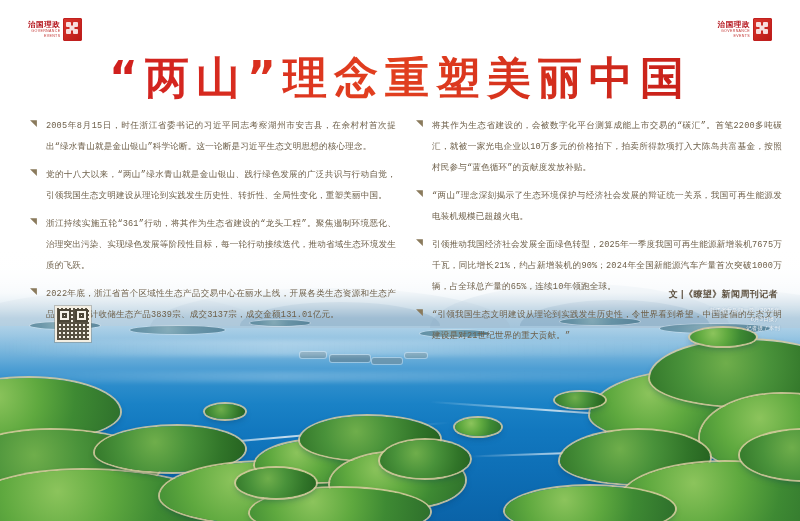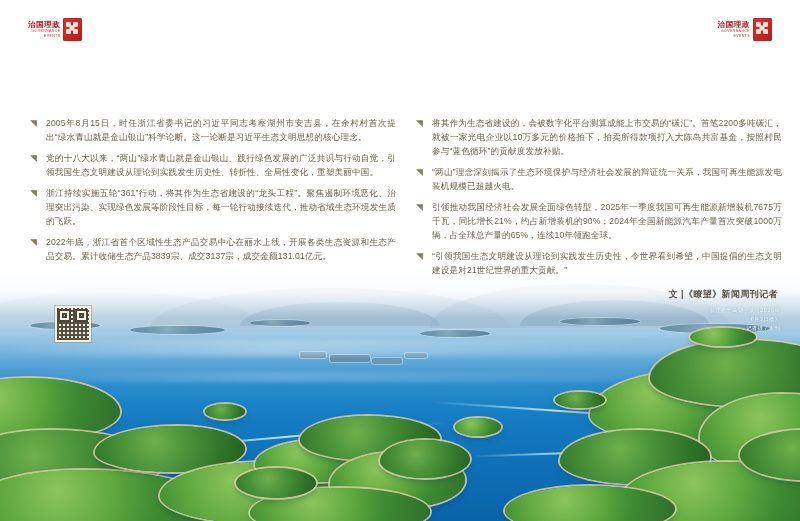--- a/index.html
+++ b/index.html
@@ -175,23 +175,23 @@
     width: 13px;
     margin-top: 3px;
     margin-right: 3px;
     color: #8a7a5c;
     font-size: 9px;
     line-height: 1;
     text-align:left;
   }
   .bullet-text {
     flex: 1 1 auto;
-    font-family: Liberation Sans, sans-serif;
+    font-family: Liberation Mono, monospace;
     font-size: 8.6px;
-    line-height: 14px;
+    line-height: 21px;
     color: #6d5f49;
     text-align: justify;
     letter-spacing: .15px;
   }
 
   
   .byline {
     position:absolute;
     right: 22px;
     top: 288px;
@@ -326,20 +326,21 @@
 
     <div class="logo right">
       <div class="logo-words">
         <div class="logo-cn">治国理政</div>
         <div class="logo-en">GOVERNANCE</div>
         <div class="logo-en">EVENTS</div>
       </div>
       <div class="logo-seal"></div>
     </div>
 
+    <div class="title">“两山”理念重塑美丽中国</div>
 
     <div class="cols">
 
       <div class="col">
         <div class="bullet-row">
           <span class="bullet-mark">◥</span>
           <span class="bullet-text">2005年8月15日，时任浙江省委书记的习近平同志考察湖州市安吉县，在余村村首次提出“绿水青山就是金山银山”科学论断。这一论断是习近平生态文明思想的核心理念。</span>
         </div>
         <div class="bullet-row">
           <span class="bullet-mark">◥</span>

